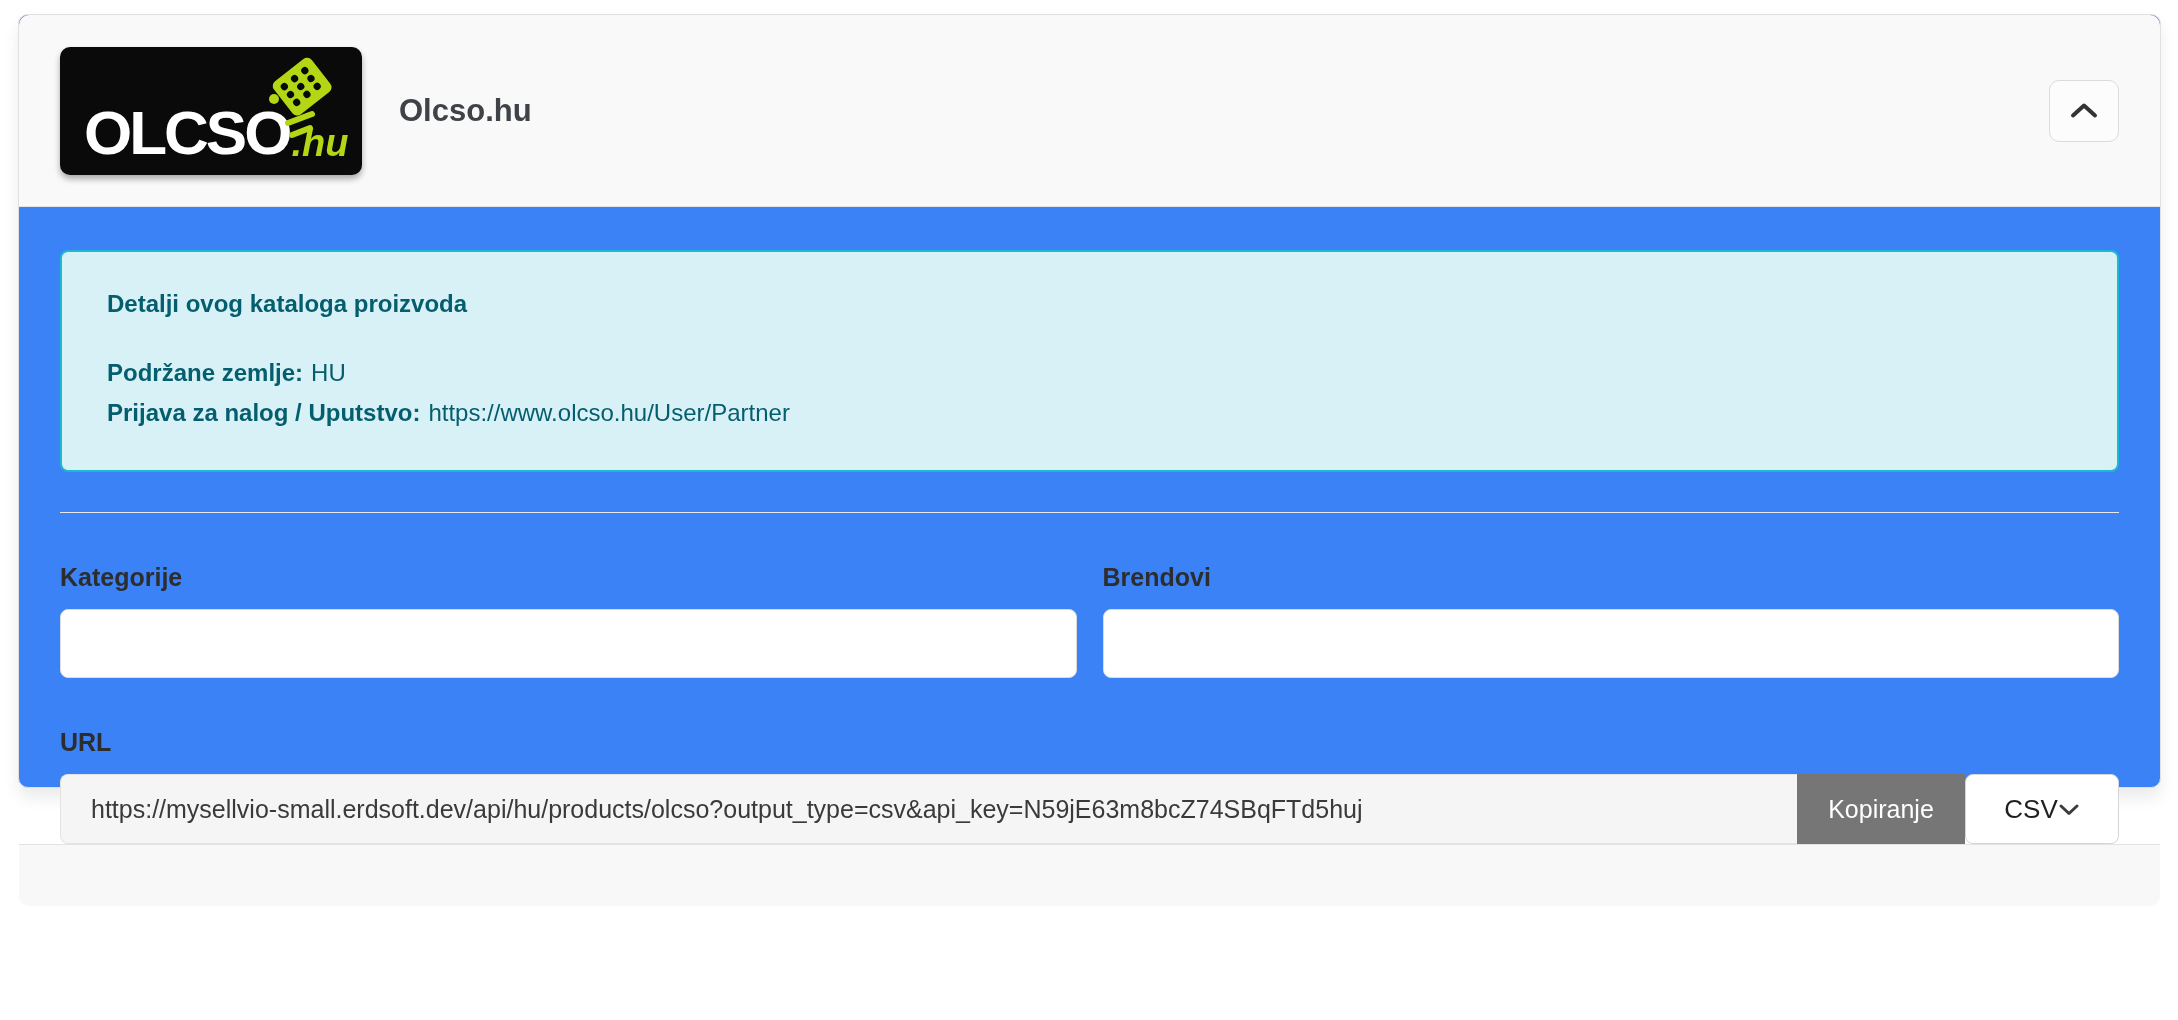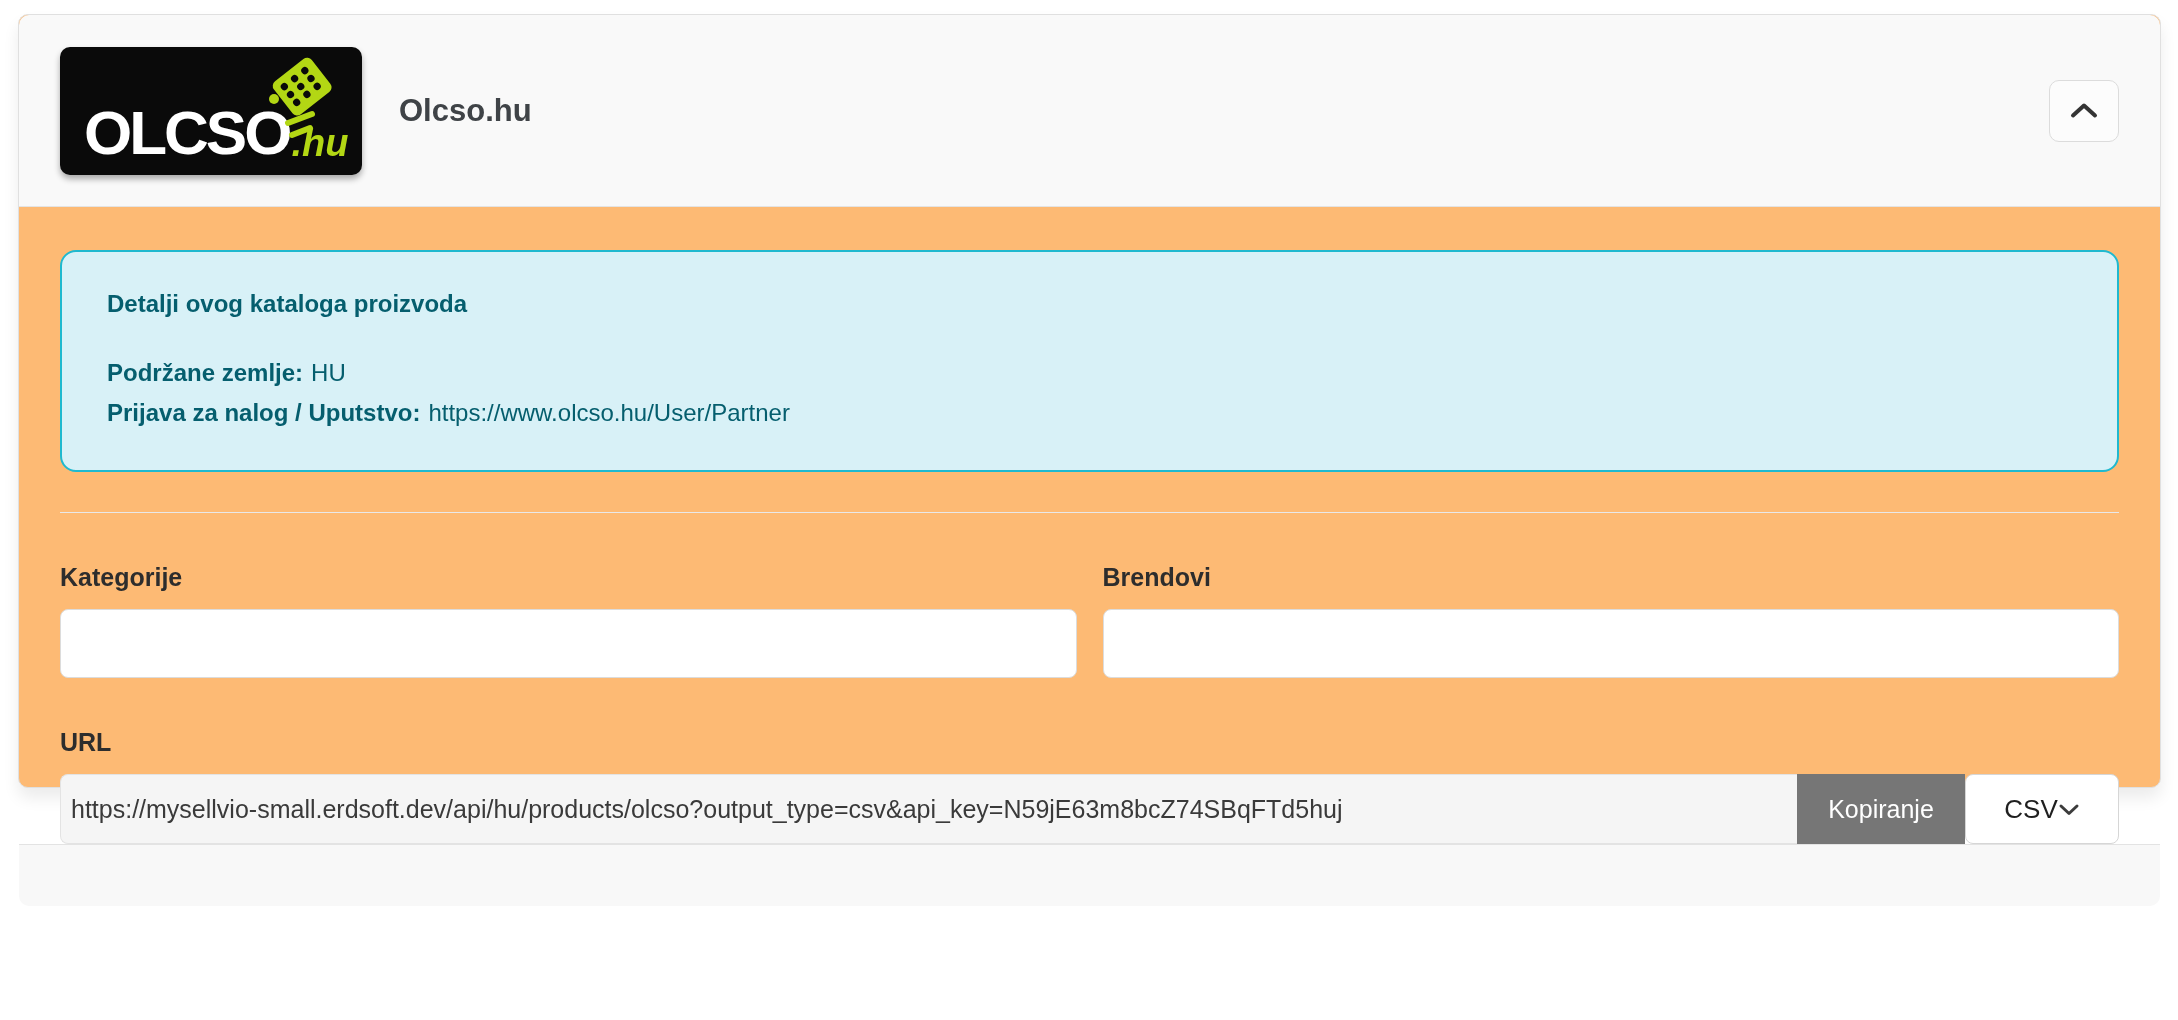--- a/index.html
+++ b/index.html
@@ -6,21 +6,21 @@
   body{
     width:2178px;height:1020px;
     background:#ffffff;
     font-family:"Liberation Sans", sans-serif;
     position:relative;
     overflow:hidden;
   }
   .card{
     position:absolute;left:18px;top:14px;
     width:2143px;height:774px;
-    background:#fdba74;
+    background:#3b82f6;
     border:1px solid #e0e0e0;
     border-radius:10px;
     box-shadow:0 10px 16px rgba(0,0,0,0.08);
     display:flex;flex-direction:column;
     box-sizing:border-box;
   }
   
   .card-header{
     height:192px;flex:0 0 192px;
     background:#f9f9f9;
@@ -66,21 +66,21 @@
   }
   
   .card-body{
     flex:1 1 auto;
     padding:43px 41px 0 41px;
     box-sizing:border-box;
   }
   .alert{
     background:#d8f1f7;
     border:2px solid #1fb9cf;
-    border-radius:16px;
+    border-radius:8px;
     padding:37px 45px;
     color:#055e6e;
     font-size:24px;
     box-sizing:border-box;
   }
   .alert-title{font-weight:bold;margin:0 0 34px 0;line-height:30px;}
   .alert-line{margin:0;line-height:40px;}
   .alert-label{font-weight:bold;}
   .alert-value{font-weight:normal;margin-left:8px;}
   .divider{
@@ -106,21 +106,21 @@
     font-family:"Liberation Sans", sans-serif;
     outline:none;
   }
   .url-section{margin-top:50px;}
   .url-group{display:flex;height:70px;}
   .url-input{
     flex:1 1 auto;
     background:#f5f5f5;
     border:1px solid #e3e3e3;border-right:none;
     border-radius:8px 0 0 8px;
-    padding:0 10px;
+    padding:0 30px;
     font-size:25px;color:#3a3a3a;
     font-family:"Liberation Sans", sans-serif;
     box-sizing:border-box;outline:none;
   }
   .copy-btn{
     flex:0 0 168px;width:168px;
     background:#767676;color:#ffffff;
     border:none;font-size:25px;
     font-family:"Liberation Sans", sans-serif;
     cursor:pointer;

